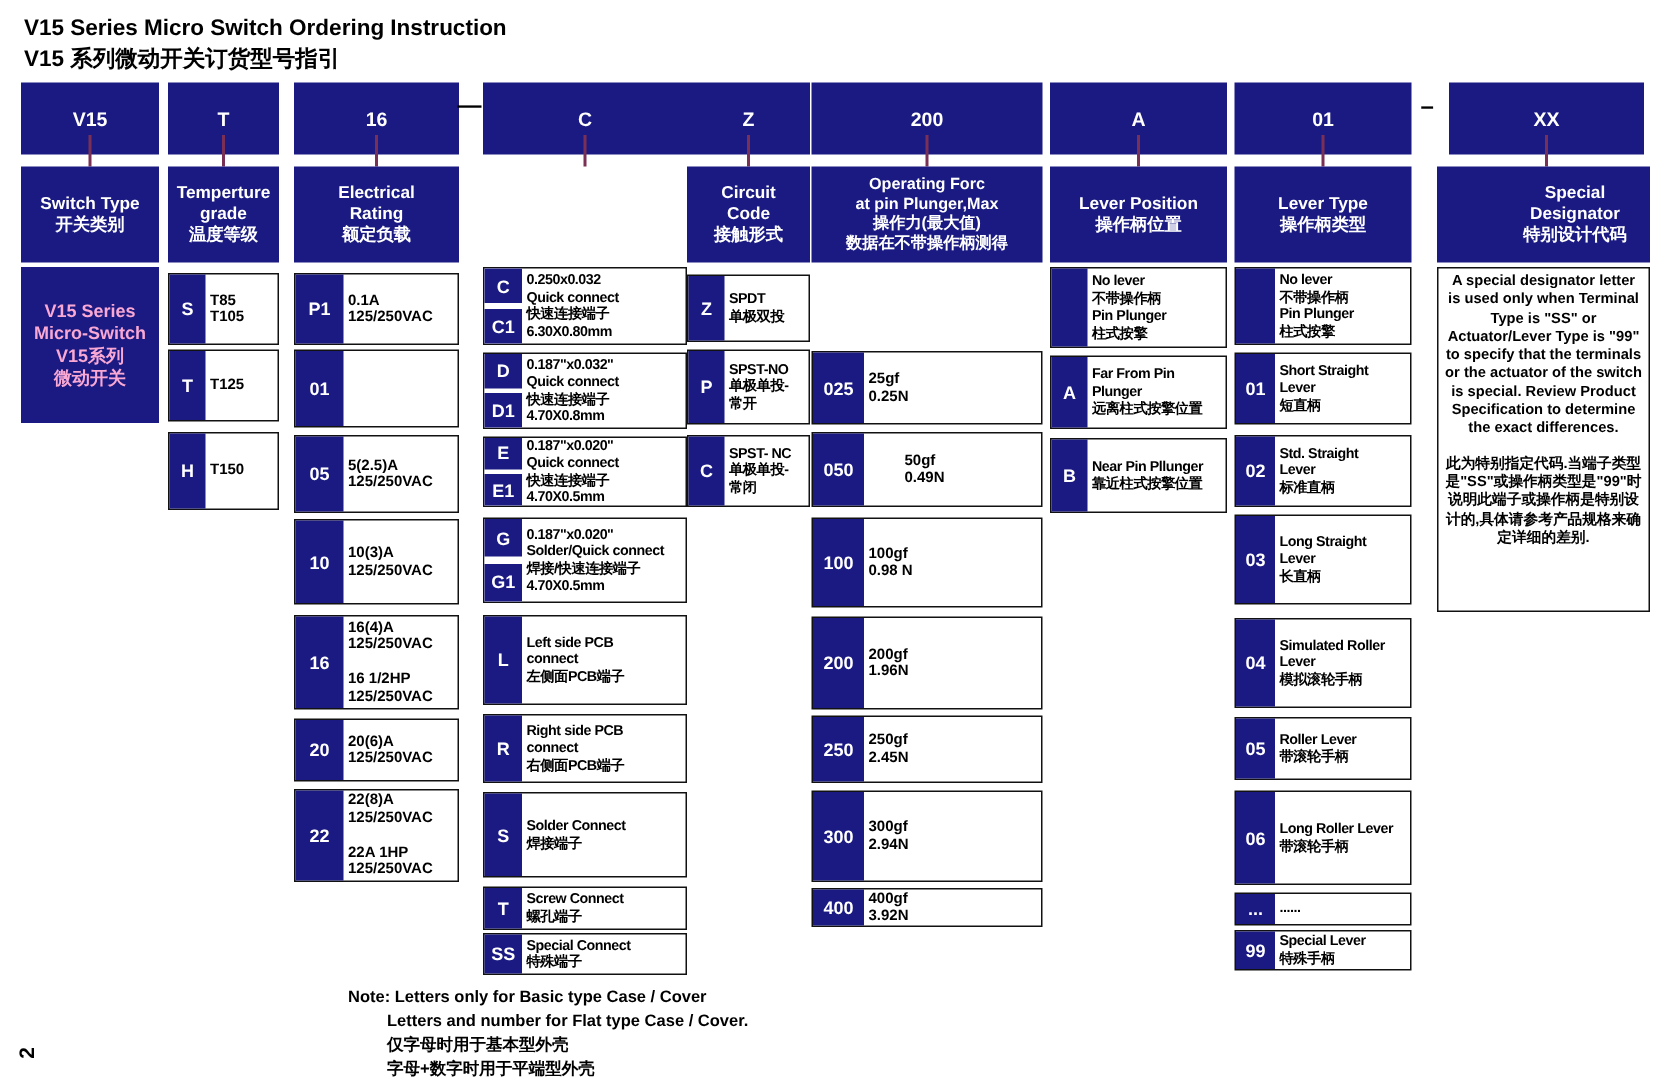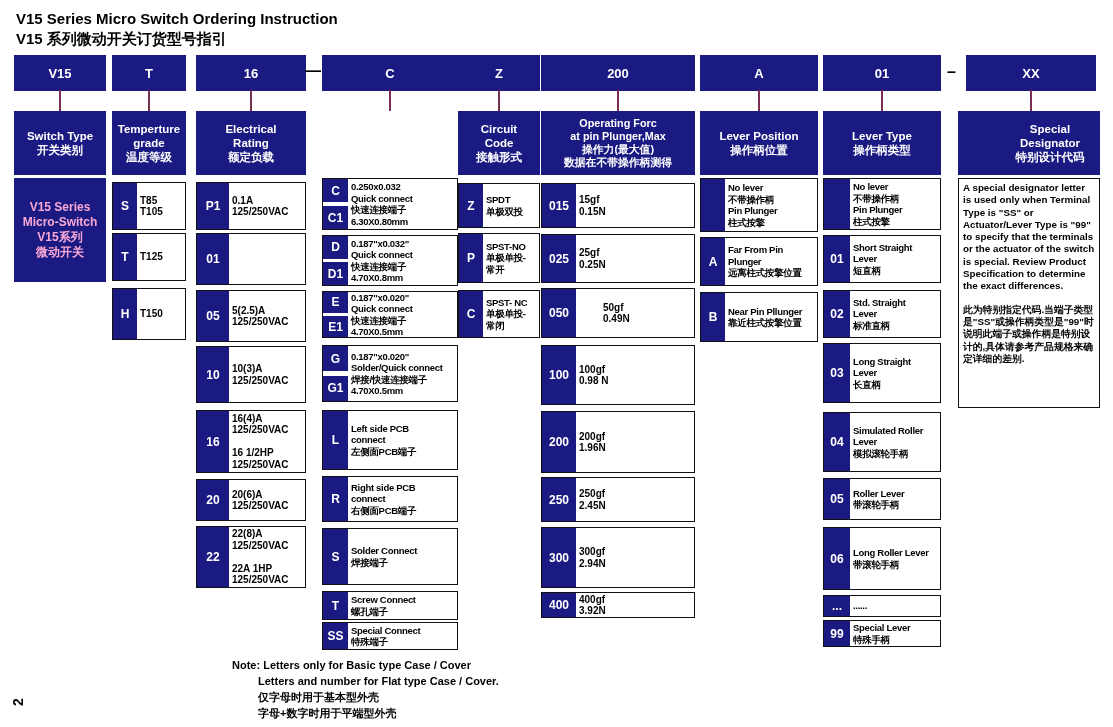--- a/index.html
+++ b/index.html
@@ -1,20 +1,20 @@
 <!DOCTYPE html>
 <html><head>
 <meta charset="utf-8">
 <style>
   html,body{margin:0;padding:0;background:#fff;}
   .canvas{position:relative;width:1113px;height:727px;background:#ffffff;overflow:hidden;
           font-family:"Liberation Sans",sans-serif;color:#000;}
   .title-en{position:absolute;left:16px;top:10px;font-size:15px;font-weight:bold;}
   .title-zh{position:absolute;left:16px;top:30px;font-size:15px;font-weight:bold;}
-  .code-box{position:absolute;top:55px;height:36px;background:#1a1a82;color:#fff;
+  .code-box{position:absolute;top:55px;height:48px;background:#1a1a82;color:#fff;
             font-size:13px;font-weight:bold;display:flex;align-items:center;justify-content:center;
             box-sizing:border-box;}
   .dash{position:absolute;font-size:16px;font-weight:bold;color:#000;}
   .conn{position:absolute;top:90px;width:2px;height:21px;background:#7a3055;}
   .cat{position:absolute;top:111px;height:64px;background:#1a1a82;color:#fff;
        font-size:11.5px;font-weight:bold;line-height:14px;display:flex;align-items:center;
        justify-content:center;text-align:center;white-space:pre-line;box-sizing:border-box;}
   .info-box{position:absolute;background:#1a1a82;color:#f9a8d4;font-size:12px;font-weight:bold;
             line-height:15px;display:flex;align-items:center;justify-content:center;text-align:center;
             white-space:pre-line;box-sizing:border-box;}
@@ -28,21 +28,21 @@
   .col2 .opt-code{width:24px;}
   .col3 .opt-code{width:32px;}
   .col4 .opt-code,.col4 .opt-codes{width:25px;}
   .col5 .opt-code{width:24px;}
   .col6 .opt-code{width:34px;}
   .col7 .opt-code{width:24px;}
   .col8 .opt-code{width:26px;}
   .col4 .opt-desc,.col5 .opt-desc,.col7 .opt-desc,.col8 .opt-desc{font-size:9.5px;letter-spacing:-0.3px;}
   .special-box{position:absolute;background:#fff;border:1px solid #111;box-sizing:border-box;
                padding:3px 4px;font-size:9.8px;font-weight:bold;line-height:12.3px;overflow:hidden;}
-  .special-box p{margin:0 0 11px 0;}
+  .special-box p{margin:0 0 11px 0;text-align:center;}
   .note{position:absolute;left:232px;top:657px;font-size:11px;font-weight:bold;line-height:16px;}
   .note .ind{margin-left:26px;}
   .pagenum{position:absolute;left:14px;top:694px;font-size:14px;font-weight:bold;
            transform:rotate(-90deg);}
 </style>
 </head>
 <body>
 
 <div class="canvas">
 
@@ -231,25 +231,20 @@
 单极单投-
 常开</div>
   </div>
   <div class="opt col5" style="left:458px;top:290px;width:82px;height:48px;">
     <div class="opt-code">C</div>
     <div class="opt-desc">SPST- NC
 单极单投-
 常闭</div>
   </div>
 
-  <div class="opt col6" style="left:541px;top:183px;width:154px;height:45px;">
-    <div class="opt-code">015</div>
-    <div class="opt-desc">15gf
-0.15N</div>
-  </div>
   <div class="opt col6" style="left:541px;top:234px;width:154px;height:49px;">
     <div class="opt-code">025</div>
     <div class="opt-desc">25gf
 0.25N</div>
   </div>
   <div class="opt col6" style="left:541px;top:288px;width:154px;height:50px;gap:24px;">
     <div class="opt-code">050</div>
     <div class="opt-desc">50gf
 0.49N</div>
   </div>

